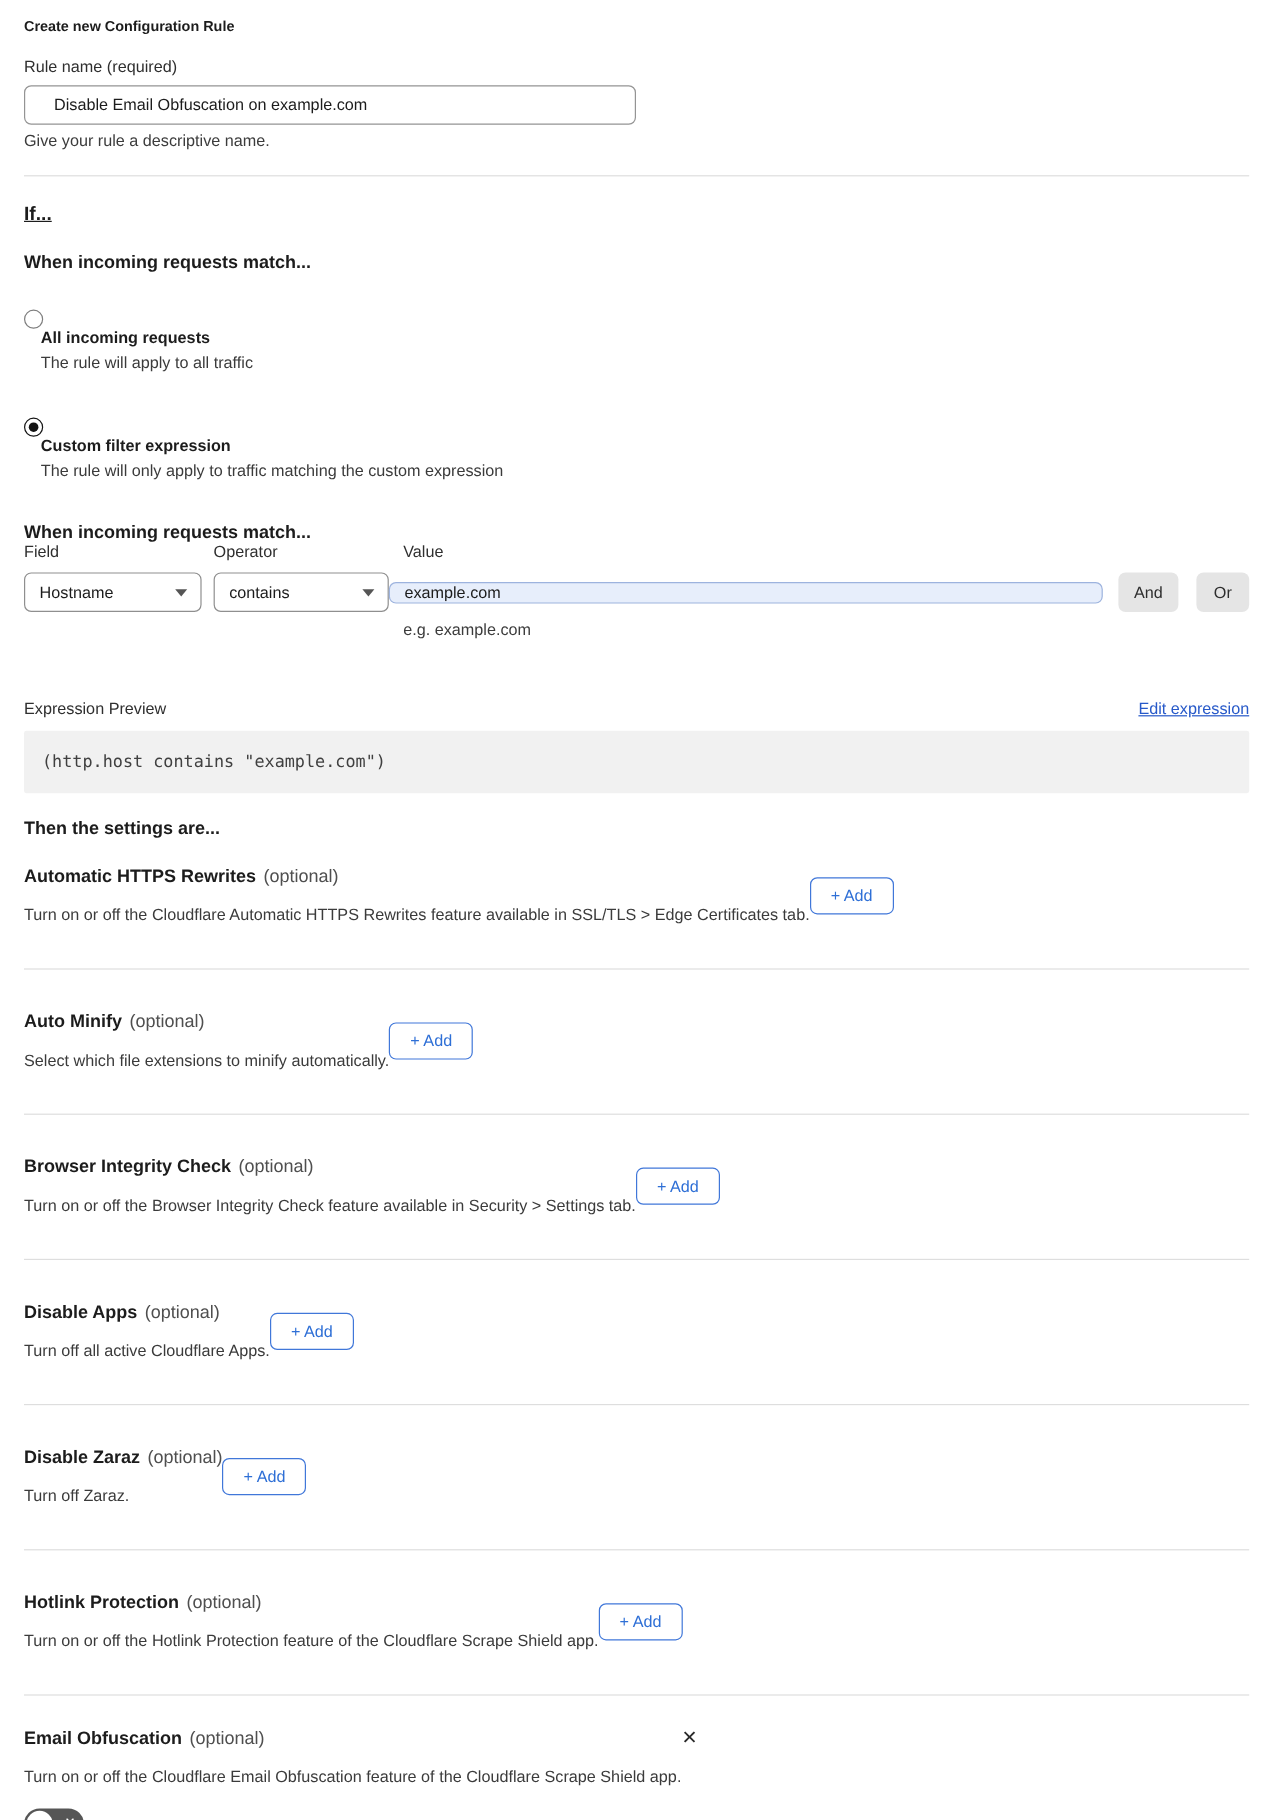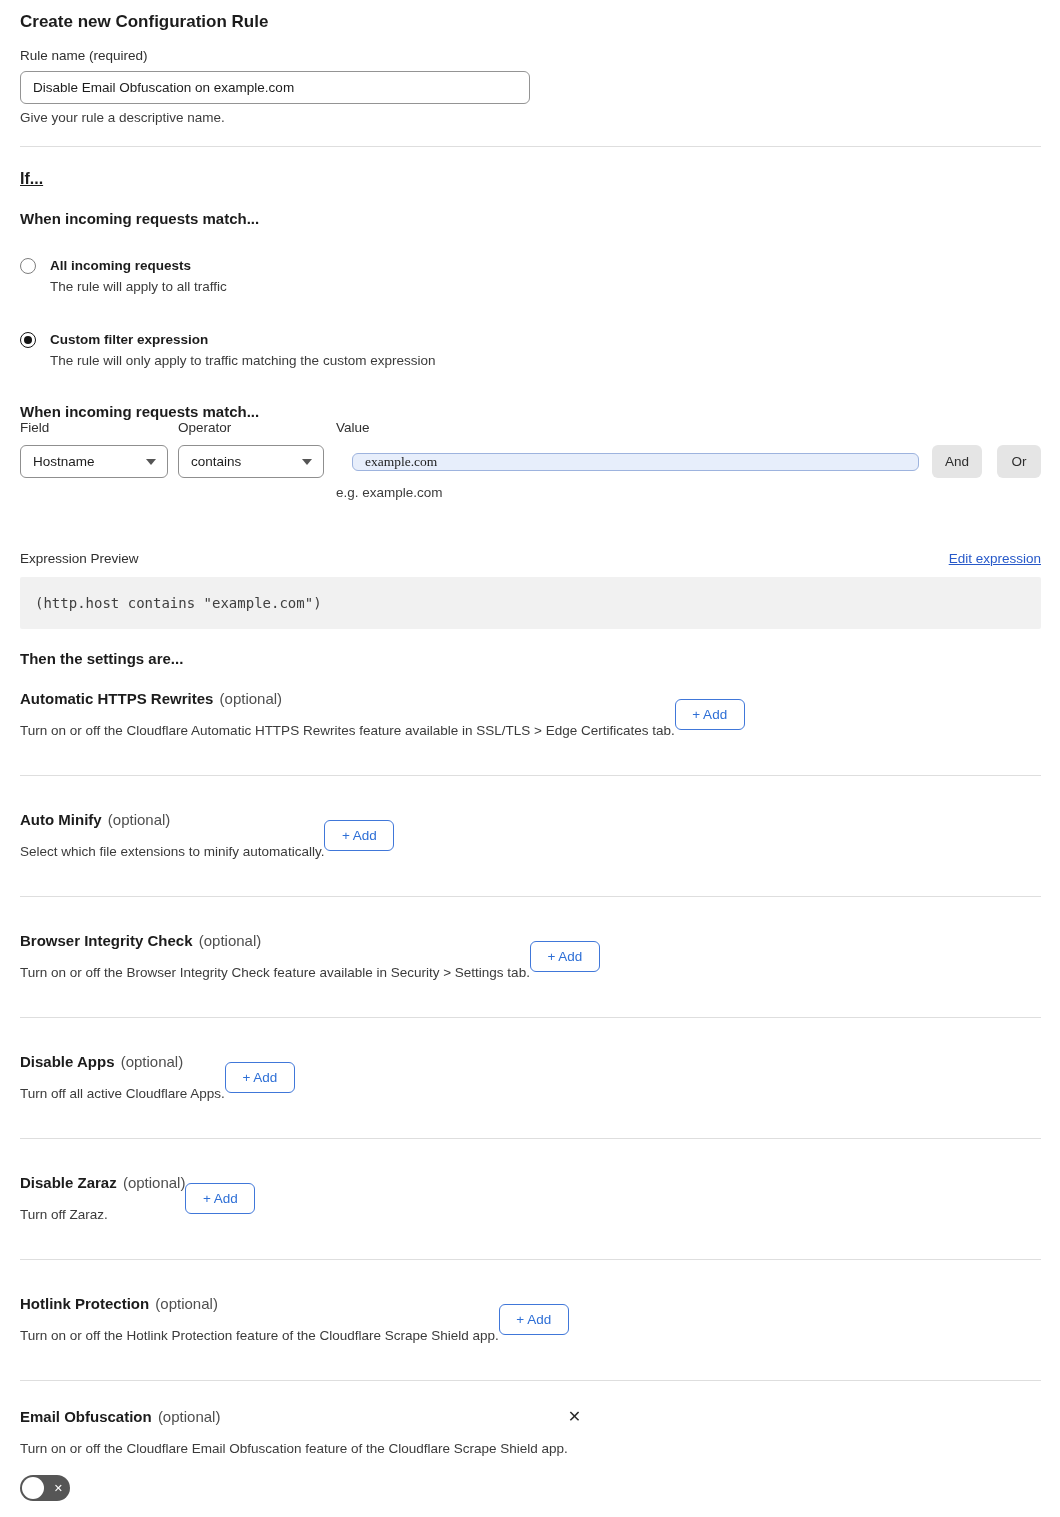--- a/index.html
+++ b/index.html
@@ -9,50 +9,50 @@
     overflow: hidden;
     background: #ffffff;
     font-family: "Liberation Sans", "DejaVu Sans", sans-serif;
     color: #1c1c1c;
     font-size: 13.5px;
   }
   .wrap { padding: 0 19px 0 20px; }
 
   .page-title {
     padding-top: 13px;
-    font-size: 17px;
+    font-size: 12px;
     font-weight: bold;
     color: #1c1c1c;
     line-height: 18px;
   }
 
   .field-label { margin-top: 17px; font-size: 13.5px; color: #2f2f2f; line-height: 15px; }
 
   .rule-name-input {
     margin-top: 8px;
     width: 510px;
     height: 33px;
     border: 1px solid #949494;
     border-radius: 6px;
-    padding: 0 12px;
+    padding: 0 24px;
     font-family: "Liberation Sans", "DejaVu Sans", sans-serif;
     font-size: 13.5px;
     color: #1c1c1c;
     background: #fff;
     outline: none;
     display: block;
   }
   .helper { margin-top: 7px; color: #3c3c3c; line-height: 14px; }
 
   .hr { border: none; border-top: 1px solid #dedede; margin-top: 21px; }
 
   .h-if { margin-top: 23px; font-size: 16px; font-weight: bold; line-height: 17px; text-decoration: underline; }
   .h-sub { margin-top: 24px; font-size: 15px; font-weight: bold; line-height: 16px; }
 
-  .radio-option { display: flex; align-items: flex-start; }
+  .radio-option { display: flex; align-items: flex-start; flex-direction: column; }
   .radio-option.first { margin-top: 31px; }
   .radio-option.second { margin-top: 37px; }
   .radio {
     width: 16px; height: 16px;
     border-radius: 50%;
     border: 1.5px solid #7e7e7e;
     margin-top: 0px;
     flex: 0 0 16px;
     position: relative;
     background: #fff;
@@ -91,28 +91,28 @@
   }
   .select-box + .select-box { margin-left: 10px; width: 146px; }
   .select-text { font-size: 13.5px; color: #1c1c1c; }
   .chevron {
     width: 0; height: 0;
     border-left: 5px solid transparent;
     border-right: 5px solid transparent;
     border-top: 6px solid #555;
   }
   .value-input {
-    margin-left: 28px;
+    margin-left: 0;
     flex: 1;
     height: 18px;
     border: 1px solid #9db3de;
     border-radius: 6px;
     background: #e7eefb;
     padding: 0 12px;
-    font-family: Liberation Serif, serif;
+    font-family: Liberation Sans, sans-serif;
     font-size: 13.5px;
     color: #1c1c1c;
     outline: none;
   }
   .gray-btn {
     height: 33px;
     border: none;
     border-radius: 6px;
     background: #e5e5e5;
     color: #2e2e2e;

